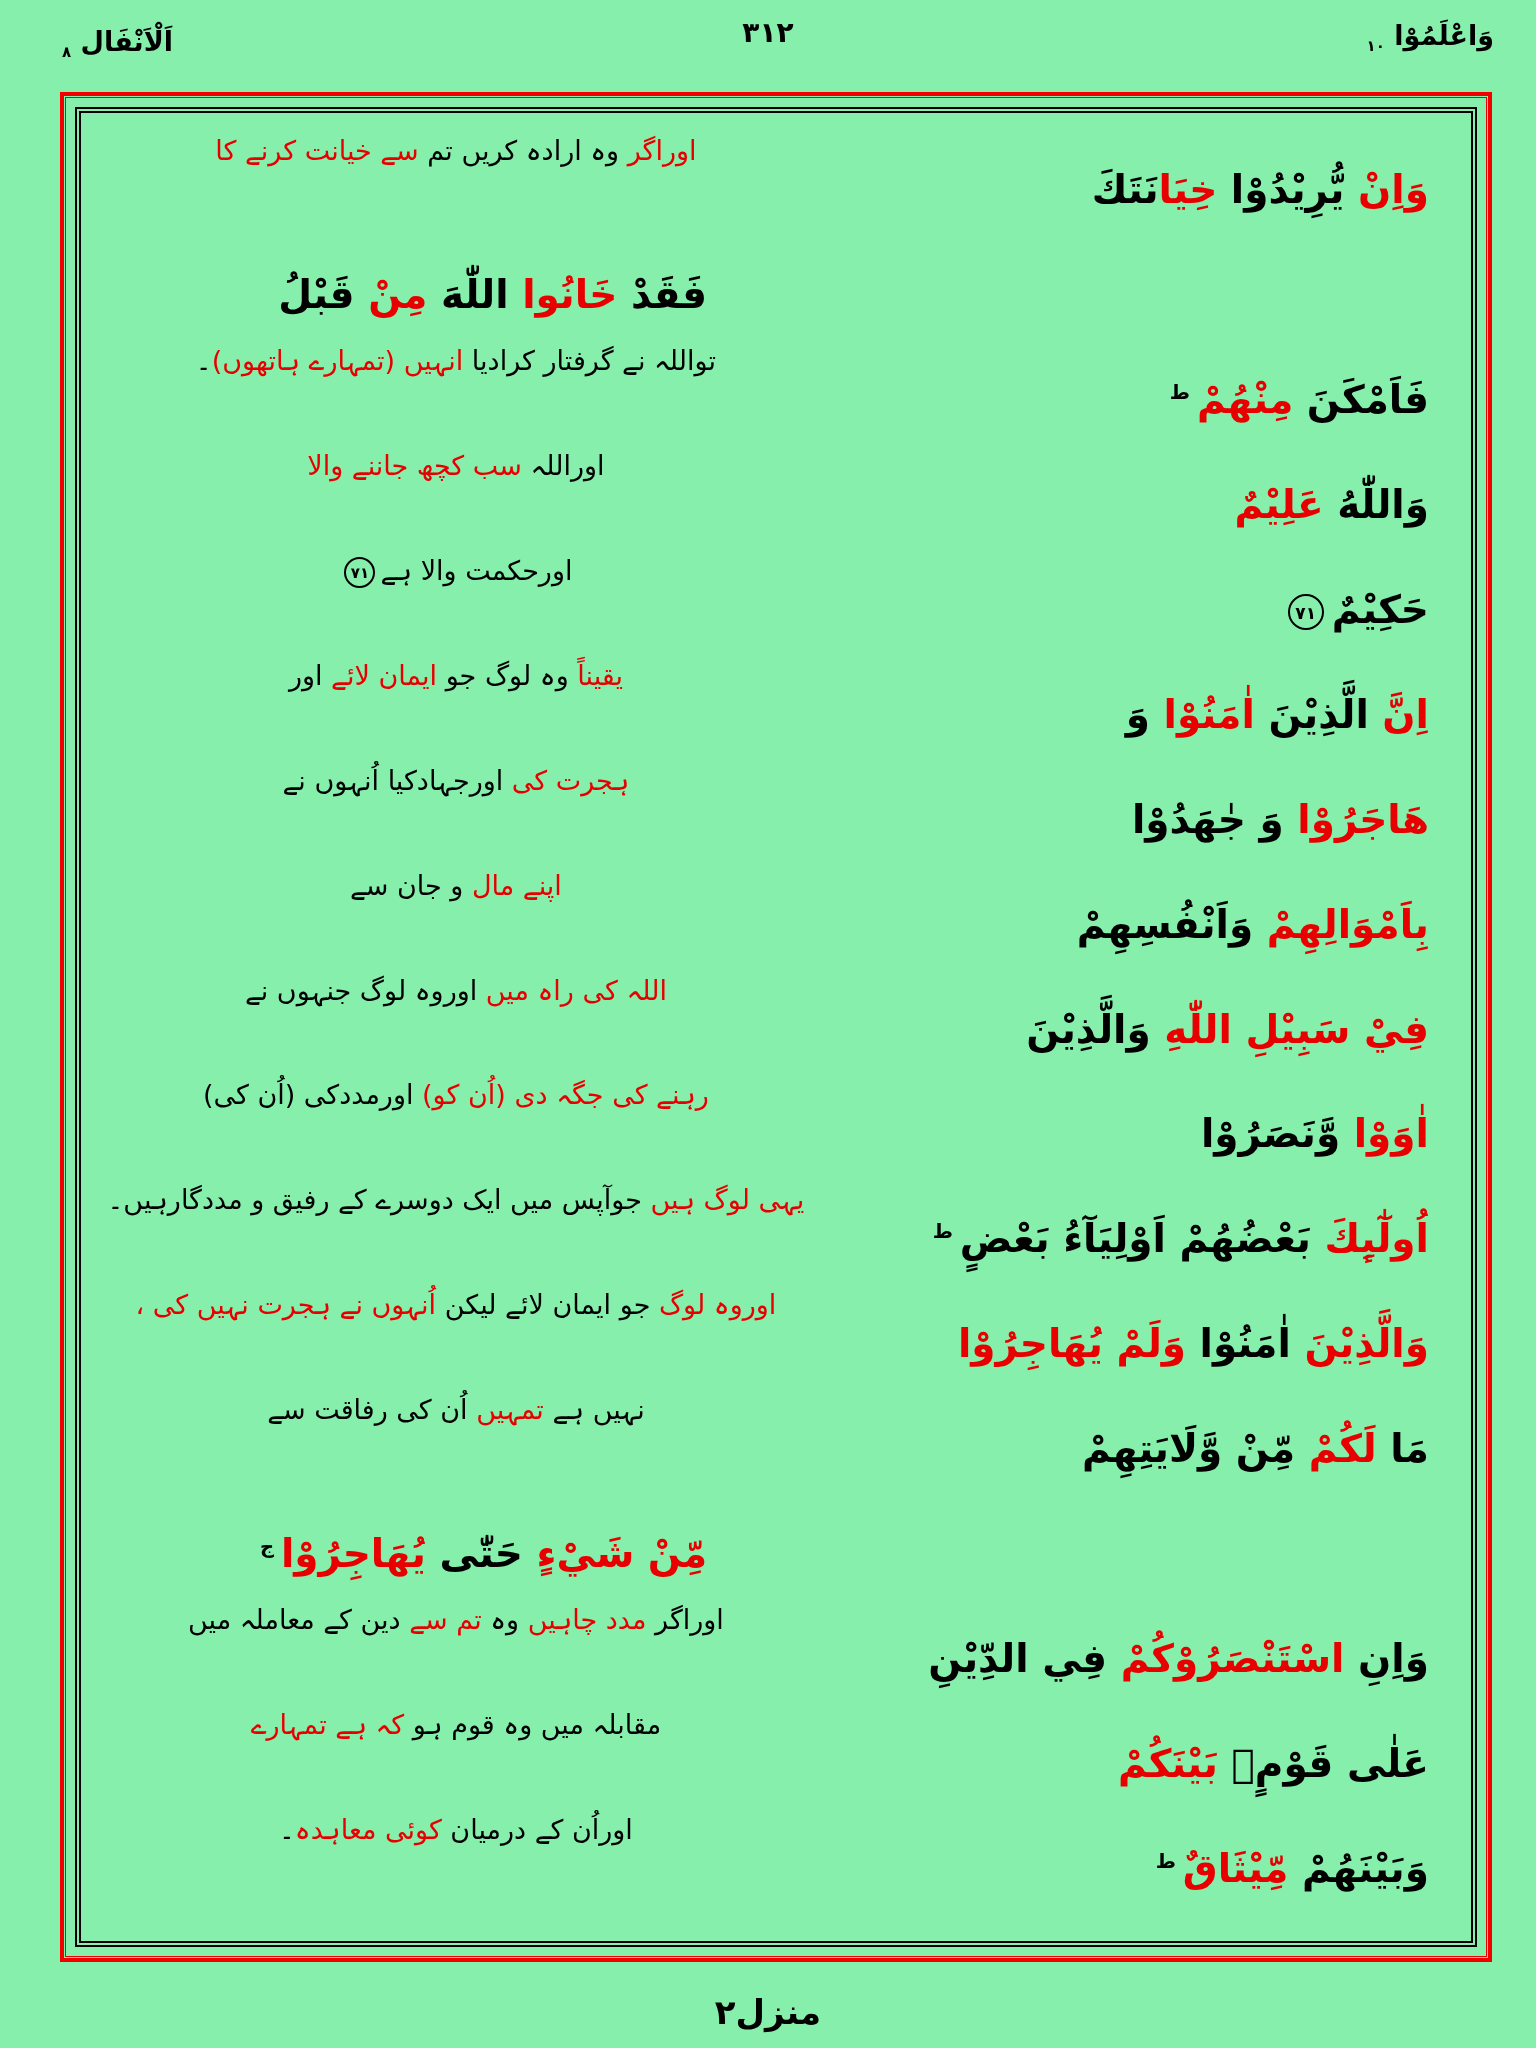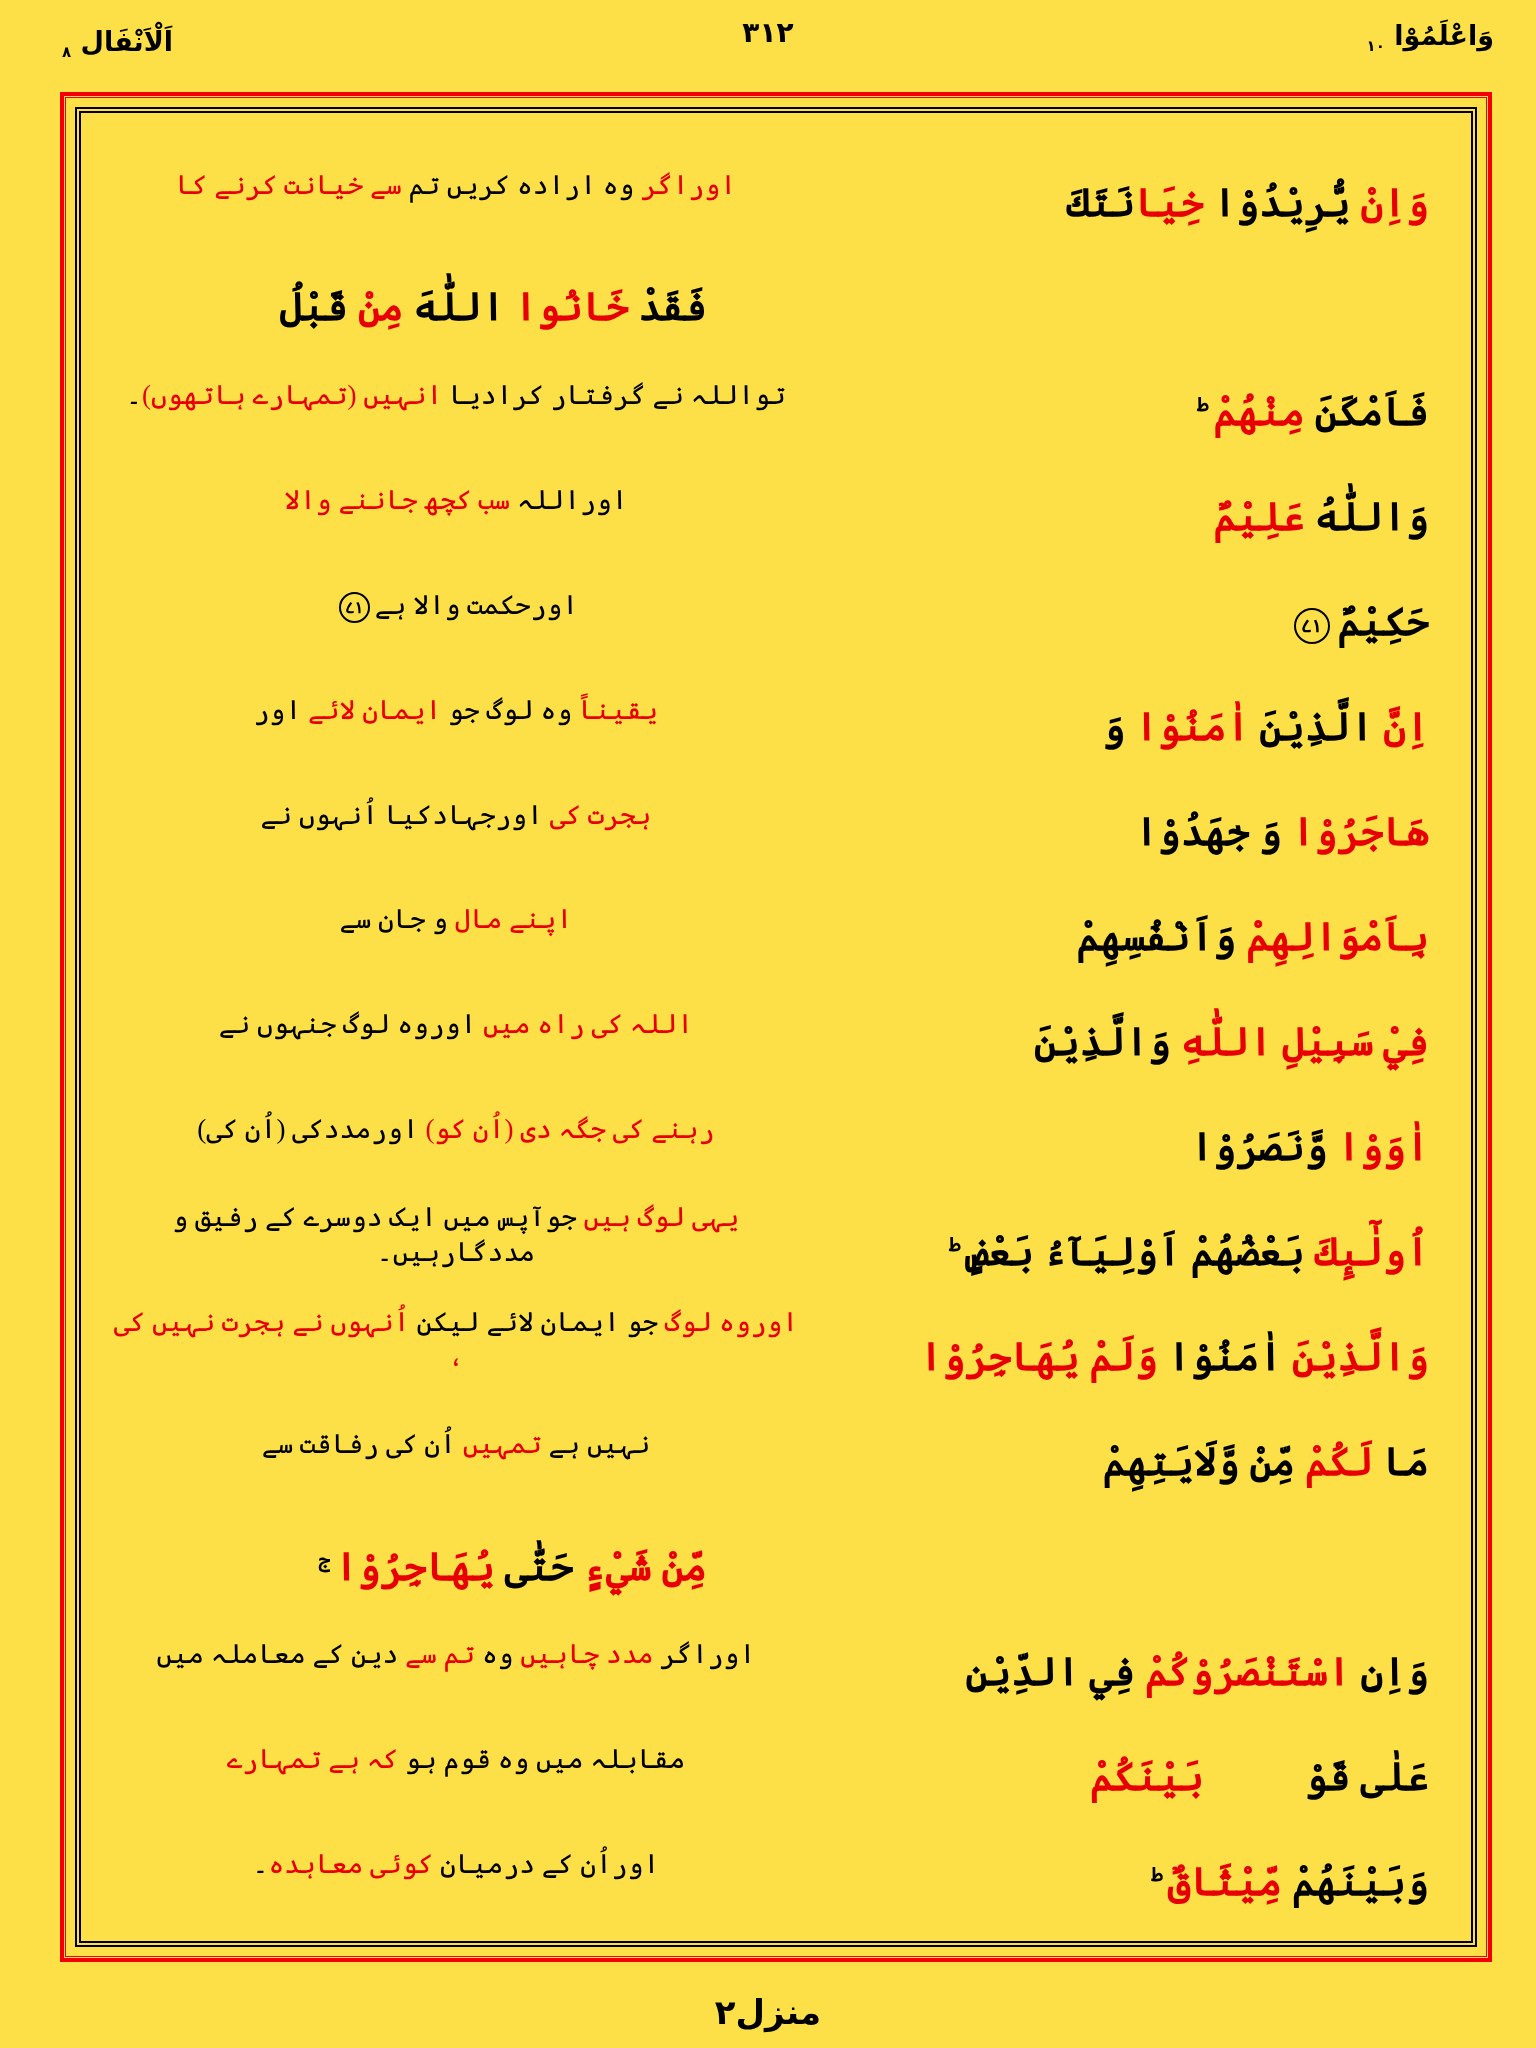--- a/index.html
+++ b/index.html
@@ -1,29 +1,29 @@
 <!DOCTYPE html>
 <html lang="ur" style="--red: #e80000; --bred: #f20000;"><head>
 <meta charset="utf-8">
 <style>
   html,body{margin:0;padding:0;background:#ffffff;}
-  .page{position:relative;width:1536px;height:2048px;background:#fde047;overflow:hidden;
+  .page{position:relative;width:1536px;height:2048px;background:#86efac;overflow:hidden;
         font-family:"DejaVu Sans",sans-serif;}
   
   .hdr-left{position:absolute;top:26px;left:62px;font-size:27px;font-weight:bold;direction:rtl;color:#000;}
   .hdr-center{position:absolute;top:16px;left:50%;transform:translateX(-50%);font-size:28px;font-weight:bold;color:#000;}
   .hdr-right{position:absolute;top:20px;right:42px;font-size:27px;font-weight:bold;direction:rtl;color:#000;}
   .hdr-num{font-size:15px;font-weight:bold;vertical-align:sub;}
   
   .frame-red-outer{position:absolute;top:92px;left:60px;right:44px;bottom:86px;border:4px solid var(--bred,#f20000);}
   .frame-red-inner{position:absolute;inset:1px;border:1px solid var(--bred,#f20000);}
   .frame-black{position:absolute;inset:9px;border:6px double #000;}
   .content{position:absolute;inset:6px 10px;display:flex;flex-direction:column;justify-content:space-between;
            padding:14px 4px 18px 4px;box-sizing:border-box;height:auto;}
-  .row{display:flex;flex:1;align-items:center;font-family:Liberation Serif, serif;}
+  .row{display:flex;flex:1;align-items:flex-start;}
   .ur-cell{width:53%;direction:rtl;text-align:center;font-size:27px;line-height:1.3;padding:0 8px;box-sizing:border-box;}
   .ar-cell{width:47%;direction:rtl;text-align:right;font-size:39px;font-weight:bold;line-height:1.15;
            padding-right:28px;padding-left:6px;box-sizing:border-box;margin-top:35px;}
   .k{color:#000;}
   .r{color:var(--red,#e80000);}
   .m{color:#000;font-size:0.5em;vertical-align:super;font-weight:bold;}
   .verse{display:inline-block;width:36px;height:36px;border:2.5px solid #000;border-radius:50%;
          font-size:17px;line-height:34px;text-align:center;vertical-align:middle;margin:0 8px;
          font-weight:bold;color:#000;box-sizing:border-box;}
   .ur-cell .verse{width:31px;height:31px;line-height:28px;font-size:15px;border-width:2px;margin:0 5px;}

